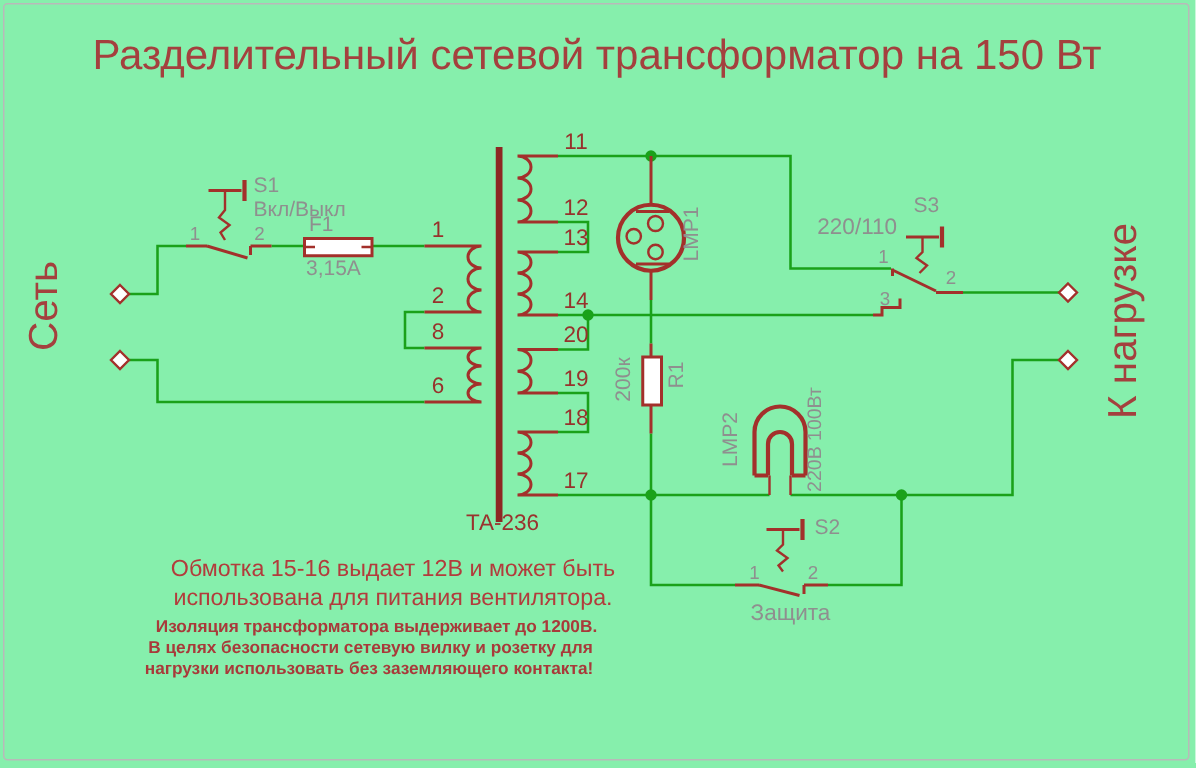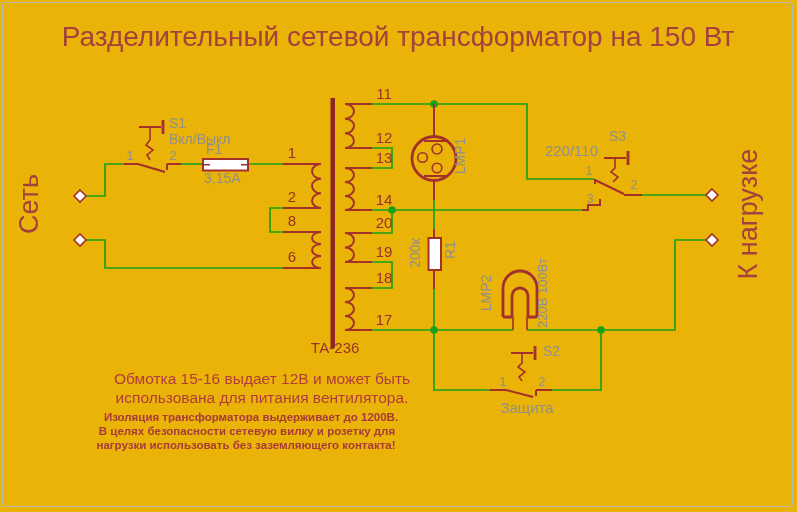--- a/index.html
+++ b/index.html
@@ -1,16 +1,16 @@
 <!DOCTYPE html>
 <html><head>
 <meta charset="utf-8">
 <style>
   html,body{margin:0;padding:0;background:#fff;}
-  #page{position:relative;width:797px;height:512px;background:#eab308;overflow:hidden;
+  #page{position:relative;width:797px;height:512px;background:#86efac;overflow:hidden;
         font-family:"Liberation Sans",sans-serif;}
   #frame{position:absolute;left:2px;top:2px;right:4px;bottom:5px;border:1px solid #b9b9b9;border-radius:3px;pointer-events:none;}
   svg{position:absolute;left:0;top:0;}
   text{font-family:"Liberation Sans",sans-serif;}
   .wire{stroke:#1aa11a;stroke-width:1.7;fill:none;}
   .sym{stroke:#a3302b;stroke-width:2;fill:none;}
   .sym-thin{stroke:#a3302b;stroke-width:1.6;fill:none;}
   .sym-thick{stroke:#a3302b;stroke-width:2.8;fill:none;}
   .sym-fill{fill:#ffffff;stroke:#a3302b;stroke-width:2;}
   .dot{fill:#1aa11a;stroke:none;}

